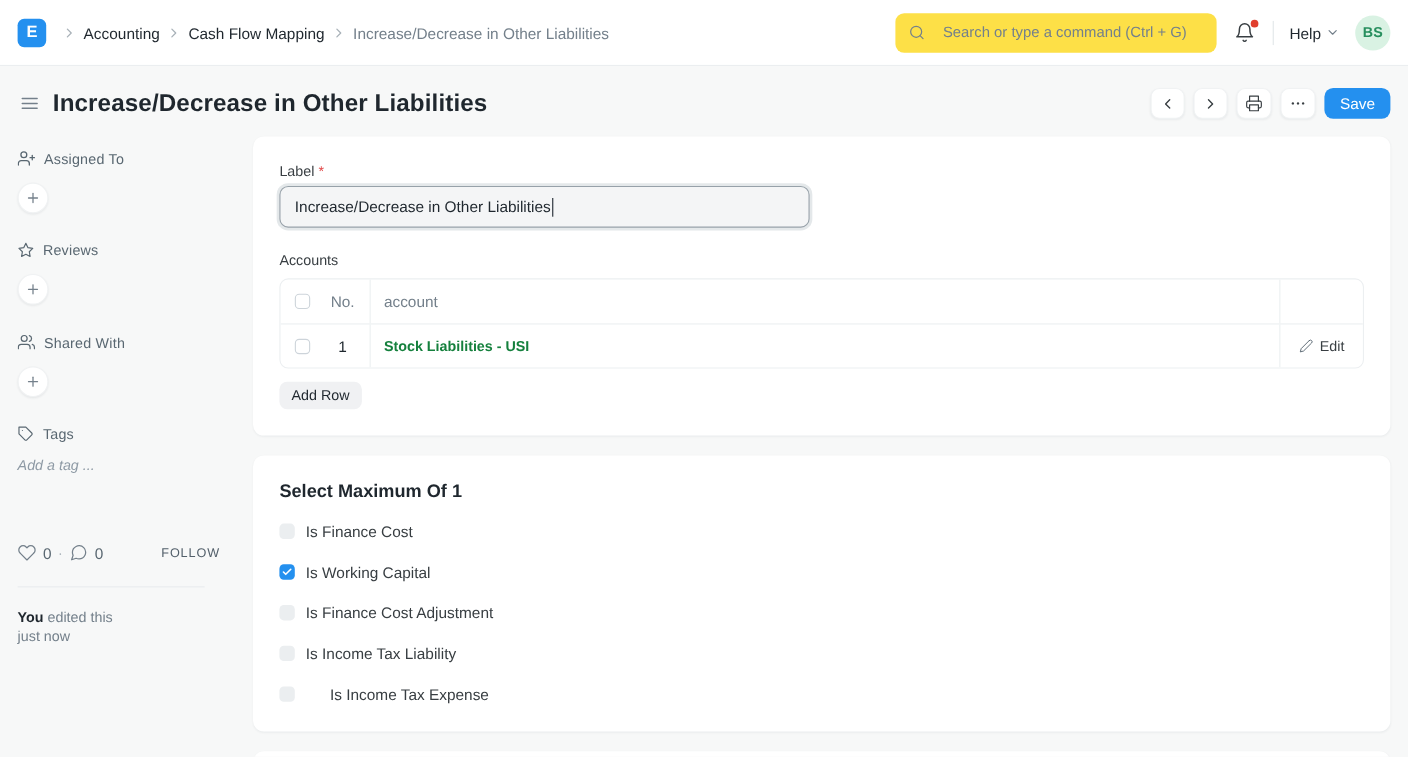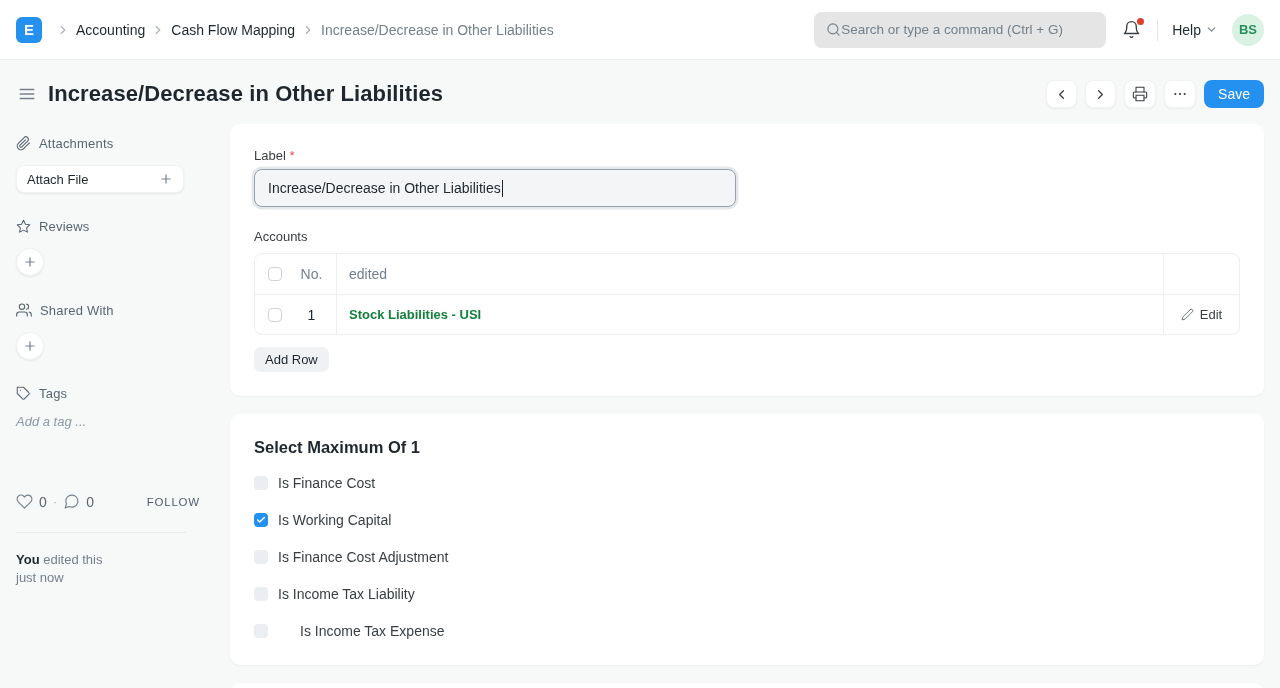--- a/index.html
+++ b/index.html
@@ -22,22 +22,22 @@
     width:26px; height:26px; border-radius:6px; background:var(--accent,#2490ef);
     color:#fff; font-weight:bold; font-size:15px;
     display:flex; align-items:center; justify-content:center; cursor:pointer;
   }
   .crumbs { display:flex; align-items:center; gap:6px; margin-left:6px; }
   .crumb-sep { color:#a8b1b8; display:flex; }
   .crumb { color:#1f272e; cursor:pointer; white-space:nowrap; }
   .crumb.current { color:#74808b; cursor:default; }
   .nav-right { margin-left:auto; display:flex; align-items:center; gap:14px; }
   .searchbar {
-    width:292px; height:36px; background:#e5e5e5; border-radius:8px;
-    display:flex; align-items:center; gap:0; padding:0 12px; color:#74808b; cursor:text;
+    width:292px; height:36px; background:#fde047; border-radius:8px;
+    display:flex; align-items:center; gap:16px; padding:0 12px; color:#74808b; cursor:text;
   }
   .searchbar span { font-size:13.5px; }
   .bell-wrap { position:relative; color:#383e42; cursor:pointer; padding:2px; }
   .bell-dot {
     position:absolute; top:0; right:-1px; width:7px; height:7px; border-radius:50%;
     background:var(--notification-dot,#e03e2d);
   }
   .nav-divider { width:1px; height:22px; background:#e2e6e9; }
   .help { display:flex; align-items:center; gap:4px; color:#1f272e; cursor:pointer; }
   .help .chev { color:#74808b; }
@@ -241,38 +241,40 @@
         </svg>
       </button>
     <button class="btn-primary">Save</button>
   </div>
 </div>
 
 <div class="layout">
 
   <aside class="sidebar">
 
-
     <div class="side-section">
       <div class="side-title">
         <span>
-          <svg class="icon" width="15" height="15" viewBox="0 0 24 24">
-            <path d="M21.44 11.05l-9.19 9.19a6 6 0 0 1-8.49-8.49l9.19-9.19a4 4 0 0 1 5.66 5.66l-9.2 9.19a2 2 0 0 1-2.83-2.83l8.49-8.48"></path>
-            </svg>
-          </span>
-        <span>Attachments</span>
-      </div>
-      <div class="attach-btn">
-        <span>Attach File</span>
+          <svg class="icon" width="16" height="16" viewBox="0 0 24 24">
+            <path d="M16 21v-2a4 4 0 0 0-4-4H5a4 4 0 0 0-4 4v2"></path>
+              <circle cx="8.5" cy="7" r="4"></circle>
+            <line x1="20" y1="8" x2="20" y2="14"></line>
+              <line x1="23" y1="11" x2="17" y2="11"></line>
+            </svg>
+          </span>
+        <span>Assigned To</span>
+      </div>
+      <div class="plus-circle">
         <svg class="icon" width="14" height="14" viewBox="0 0 24 24">
           <line x1="12" y1="5" x2="12" y2="19"></line>
             <line x1="5" y1="12" x2="19" y2="12"></line>
           </svg>
-      </div>
-    </div>
+        </div>
+    </div>
+
 
     <div class="side-section">
       <div class="side-title">
         <span>
           <svg class="icon" width="15" height="15" viewBox="0 0 24 24" style="stroke-width:1.7">
             <polygon points="12 2 15.09 8.26 22 9.27 17 14.14 18.18 21.02 12 17.77 5.82 21.02 7 14.14 2 9.27 8.91 8.26 12 2"></polygon>
             </svg>
           </span>
         <span>Reviews</span>
       </div>
@@ -362,21 +364,21 @@
 
       <div class="section-label">Accounts</div>
       <div class="grid-table">
         <div class="g-row header">
           <div class="g-cell c-check">
               <span class="tbl-check"></span>
             </div>
           <div class="g-cell c-no">
               <span>No.</span>
             </div>
-          <div class="g-cell c-account">edited</div>
+          <div class="g-cell c-account">account</div>
           <div class="g-cell c-edit"></div>
         </div>
         <div class="g-row">
           <div class="g-cell c-check">
               <span class="tbl-check"></span>
             </div>
           <div class="g-cell c-no">
               <span>1</span>
             </div>
           <div class="g-cell c-account">

